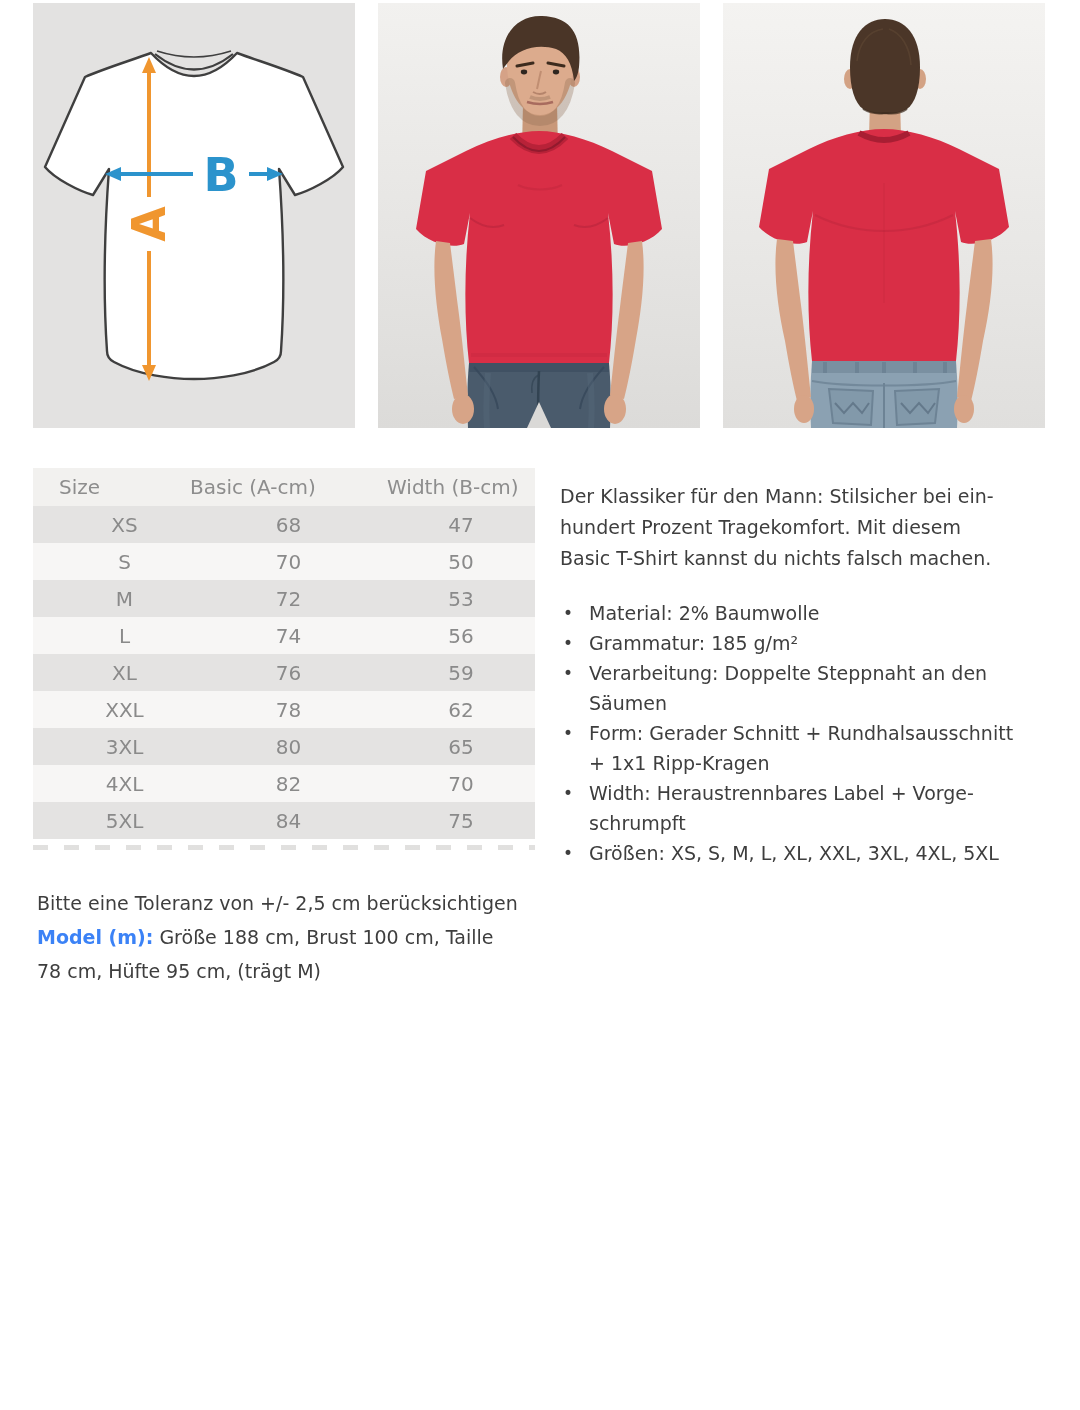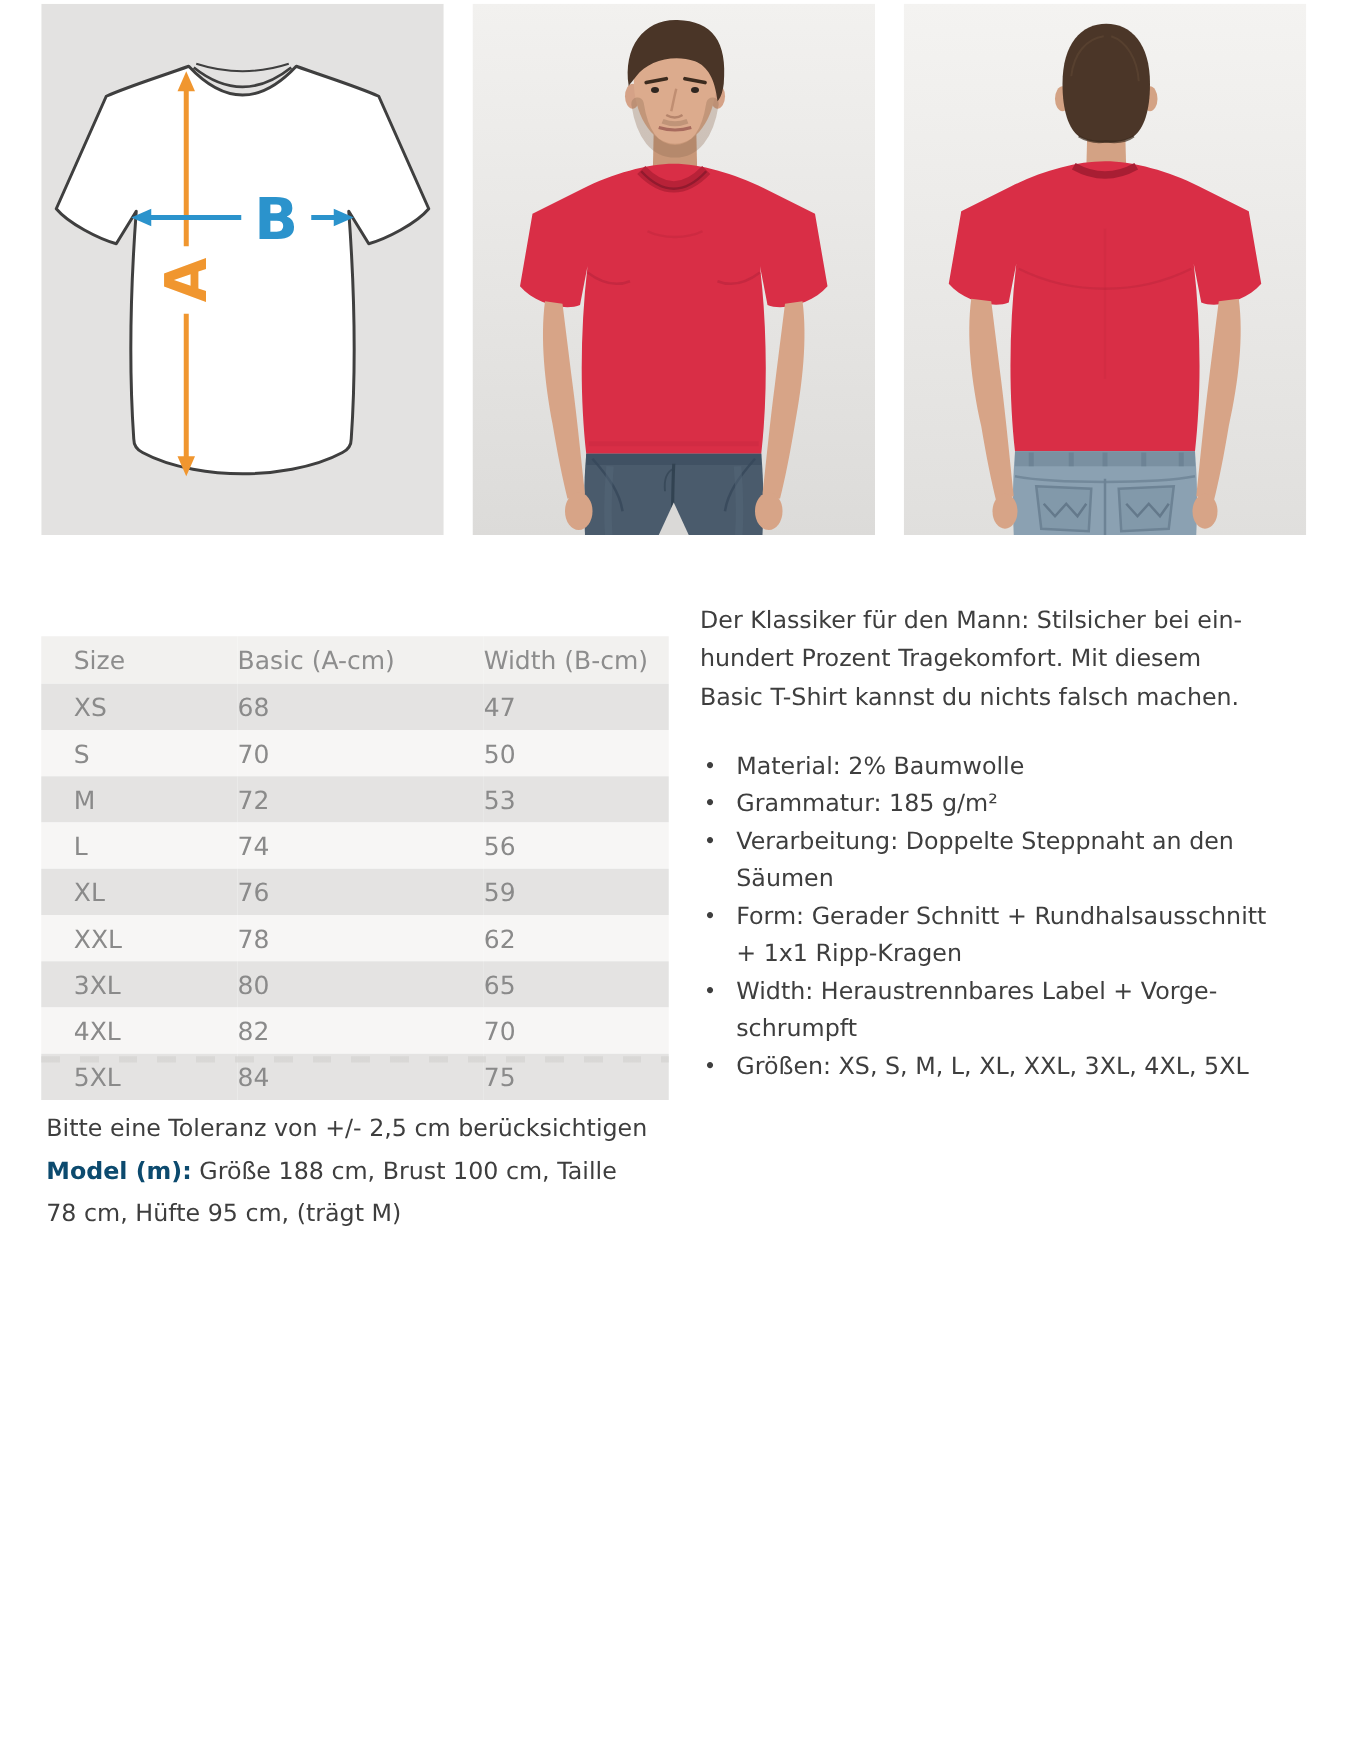--- a/index.html
+++ b/index.html
@@ -7,45 +7,45 @@
   .page{position:relative;width:1080px;height:1410px;background:#fff;overflow:hidden;}
 
   
   .panel{position:absolute;top:3px;width:322px;height:425px;}
   #panel-diagram{left:33px;}
   #panel-front{left:378px;}
   #panel-back{left:723px;}
   .panel svg{display:block;width:100%;height:100%;}
 
   
-  .size-table{position:absolute;left:33px;top:468px;width:502px;border-collapse:collapse;table-layout:fixed;margin-top:41px;}
+  .size-table{position:absolute;left:33px;top:468px;width:502px;border-collapse:collapse;table-layout:fixed;}
   .size-table col.c1{width:157px;}
   .size-table col.c2{width:197px;}
   .size-table col.c3{width:148px;}
   .size-table th{height:38px;background:#f2f1ef;color:#8d8d8d;font-weight:400;font-size:20px;text-align:left;white-space:nowrap;padding:0;vertical-align:middle;}
-  .size-table td{height:37px;color:#8a8a8a;font-size:20px;text-align:left;white-space:nowrap;padding:0;vertical-align:middle;}
+  .size-table td{height:37px;color:#8a8a8a;font-size:20px;text-align:center;white-space:nowrap;padding:0;vertical-align:middle;}
   .size-table th:first-child,.size-table td:first-child{padding-left:26px;}
   .size-table tbody tr:nth-child(odd){background:#e4e3e2;}
   .size-table tbody tr:nth-child(even){background:#f7f6f5;}
 
   .table-remnant{position:absolute;left:33px;top:845px;width:502px;height:5px;
     background:repeating-linear-gradient(90deg,#d4d3d1 0 15px,transparent 15px 31px);opacity:.7;}
 
   
   .desc{position:absolute;left:560px;top:452px;width:492px;color:#3e3e3e;font-size:19px;line-height:31px;margin-top:29px;}
   .desc-intro{white-space:pre-line;}
   .bullets{margin:24px 0 0 0;padding:0;list-style:none;line-height:30px;}
   .bullets li{display:flex;}
   .bullet-dot{flex:none;width:26px;padding-left:3px;font-size:17px;}
   .bullet-text{white-space:pre-line;}
 
   
   .notes{position:absolute;left:37px;top:886px;width:540px;font-size:19px;line-height:34px;color:#3e3e3e;}
   .model-line{white-space:pre-line;}
-  .model-label{font-weight:bold;color:#0c4a6e;}
+  .model-label{font-weight:bold;color:#3b82f6;}
 </style>
 </head>
 <body>
 
 <div class="page">
 
   <div class="panel" id="panel-diagram">
     <svg viewBox="0 0 322 425">
       <rect x="0" y="0" width="322" height="425" fill="#e3e2e1"></rect>
 

